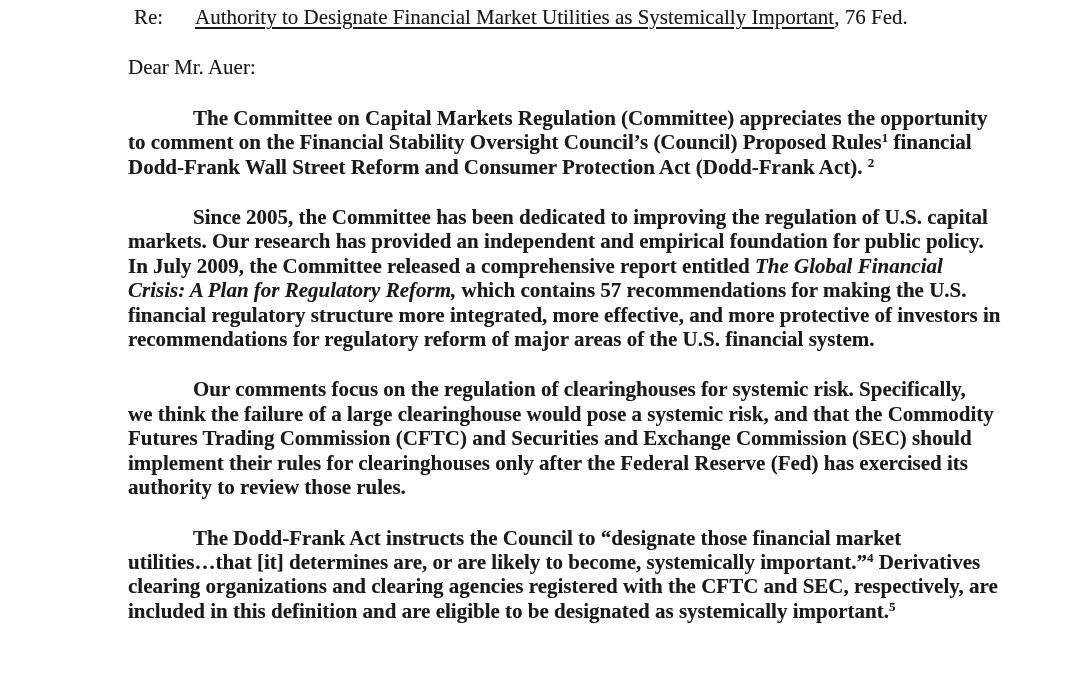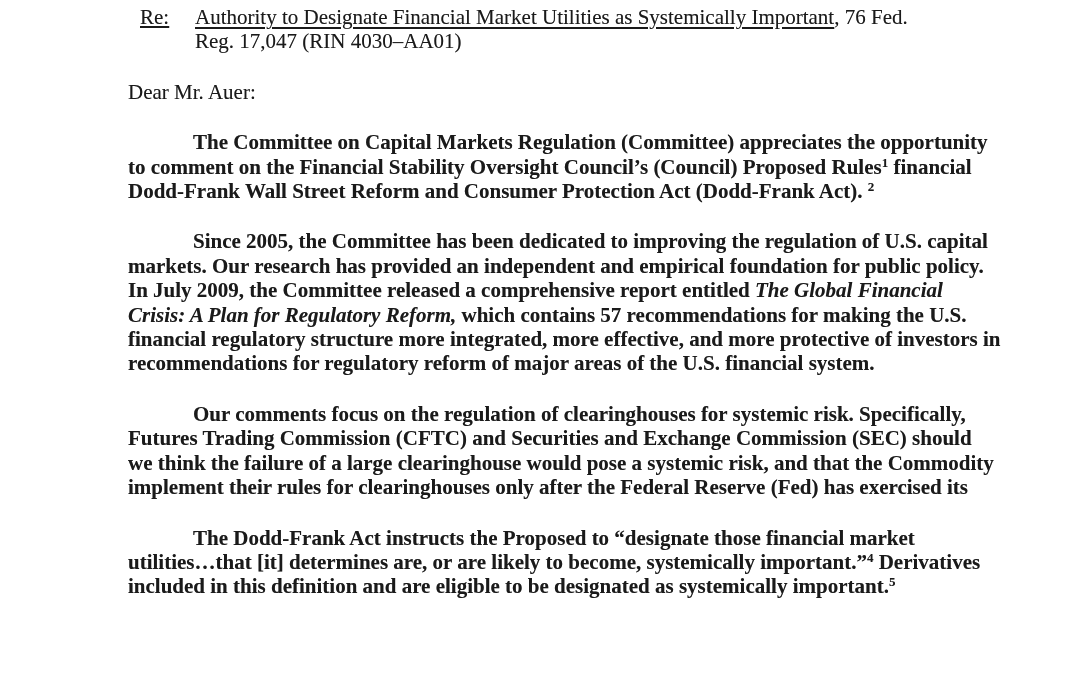--- a/index.html
+++ b/index.html
@@ -10,21 +10,21 @@
     overflow: hidden;
     background: #ffffff;
     color: #1a1a1a;
     font-family: "Liberation Serif", serif;
     font-size: 21px;
     line-height: 24.4px;
     text-shadow: 0 0 0.5px rgba(0,0,0,0.35); 
   }
   .page { padding: 5px 0 0 128px; width: 1080px; }
   .re-block { position: relative; padding-left: 67px; margin-bottom: 26px; }
-  .re-label { position: absolute; left: 12px; top: 0; text-decoration: underline; }
+  .re-label { position: absolute; left: 6px; top: 0; }
   .salutation { margin-bottom: 26px; margin-top: 22px; }
   .para { margin-bottom: 26px; font-weight: bold; }
   .para:last-child { margin-bottom: 0; }
   .line { white-space: nowrap; }
   .line.first { padding-left: 65px; }
   .underline { text-decoration: underline; text-underline-offset: 3px; }
   .italic { font-style: italic; }
   sup {
     font-size: 13px;
     line-height: 0;
@@ -33,21 +33,20 @@
 </style>
 </head>
 <body>
 
 <div class="page">
 
   <div class="re-block">
     <span class="re-label">Re:</span>
     <div class="re-citation">
         <div class="line"><span class="underline">Authority to Designate Financial Market Utilities as Systemically Important</span><span>, 76 Fed.</span></div>
-        <div class="line"><span>Reg. 17,047 (RIN 4030–AA01)</span></div>
       </div>
   </div>
 
   <div class="salutation">Dear Mr. Auer:</div>
 
   <div class="letter-body">
       <div class="para">
         <div class="line first"><span>The Committee on Capital Markets Regulation (Committee) appreciates the opportunity</span></div>
         <div class="line"><span>to comment on the Financial Stability Oversight Council’s (Council) Proposed Rules</span><sup>1</sup><span> financial</span></div>
         <div class="line"><span>Dodd-Frank Wall Street Reform and Consumer Protection Act (Dodd-Frank Act). </span><sup>2</sup></div>
@@ -55,24 +54,26 @@
       <div class="para">
         <div class="line first"><span>Since 2005, the Committee has been dedicated to improving the regulation of U.S. capital</span></div>
         <div class="line"><span>markets. Our research has provided an independent and empirical foundation for public policy.</span></div>
         <div class="line"><span>In July 2009, the Committee released a comprehensive report entitled </span><span class="italic">The Global Financial</span></div>
         <div class="line"><span class="italic">Crisis: A Plan for Regulatory Reform,</span><span> which contains 57 recommendations for making the U.S.</span></div>
         <div class="line"><span>financial regulatory structure more integrated, more effective, and more protective of investors in</span></div>
         <div class="line"><span>recommendations for regulatory reform of major areas of the U.S. financial system.</span></div>
       </div>
       <div class="para">
         <div class="line first"><span>Our comments focus on the regulation of clearinghouses for systemic risk. Specifically,</span></div>
+        <div class="line"><span>we think the failure of a large clearinghouse would pose a systemic risk, and that the Commodity</span></div>
         <div class="line"><span>Futures Trading Commission (CFTC) and Securities and Exchange Commission (SEC) should</span></div>
-        <div class="line"><span>we think the failure of a large clearinghouse would pose a systemic risk, and that the Commodity</span></div>
         <div class="line"><span>implement their rules for clearinghouses only after the Federal Reserve (Fed) has exercised its</span></div>
+        <div class="line"><span>authority to review those rules.</span></div>
       </div>
       <div class="para">
-        <div class="line first"><span>The Dodd-Frank Act instructs the Proposed to “designate those financial market</span></div>
+        <div class="line first"><span>The Dodd-Frank Act instructs the Council to “designate those financial market</span></div>
         <div class="line"><span>utilities…that [it] determines are, or are likely to become, systemically important.”</span><sup>4</sup><span> Derivatives</span></div>
+        <div class="line"><span>clearing organizations and clearing agencies registered with the CFTC and SEC, respectively, are</span></div>
         <div class="line"><span>included in this definition and are eligible to be designated as systemically important.</span><sup>5</sup></div>
       </div>
     </div>
 
 </div>
 
 </body></html>

